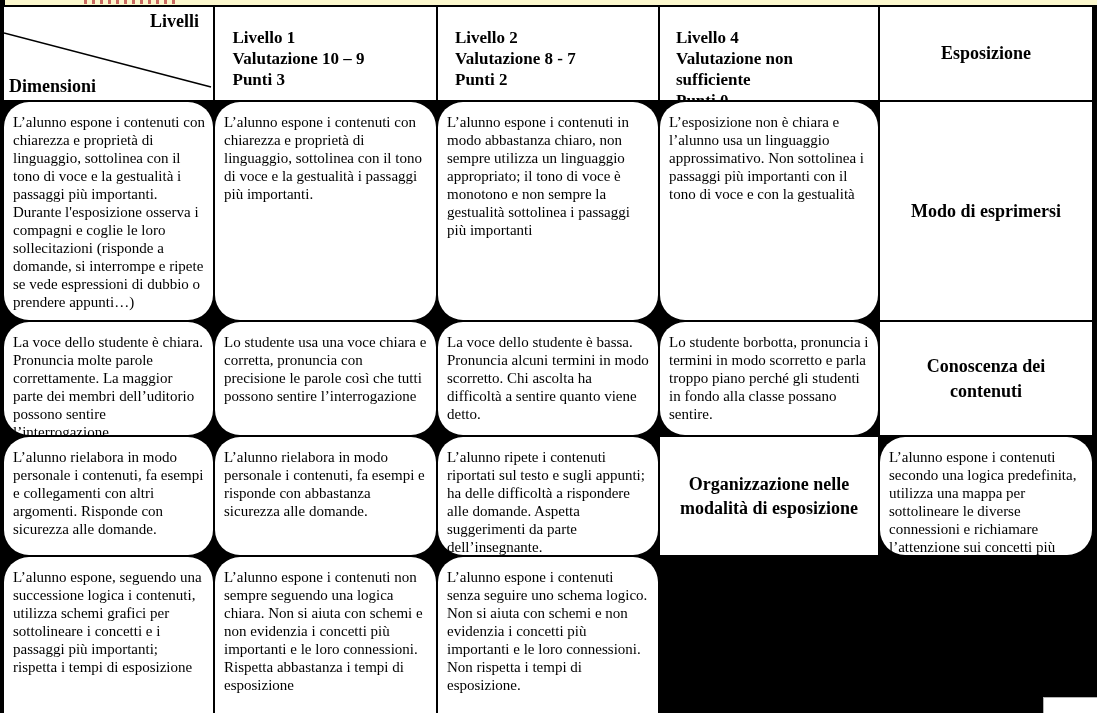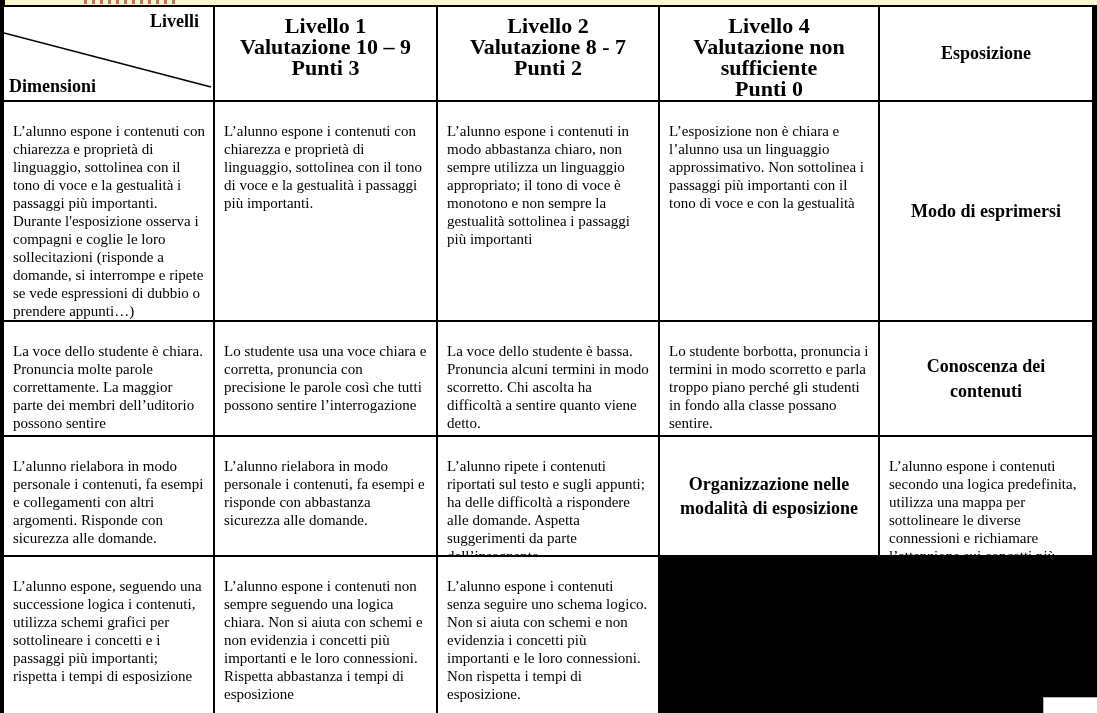--- a/index.html
+++ b/index.html
@@ -37,34 +37,35 @@
     padding:2px 5px 2px 4px;
   }
   .rubric > div{background:var(--cell-background);}
   
   .corner-cell{position:relative;overflow:hidden;}
   .corner-cell svg{position:absolute;left:0;top:0;width:100%;height:100%;}
   .corner-top{position:absolute;top:4px;right:14px;font-weight:bold;font-size:18px;}
   .corner-bottom{position:absolute;bottom:3px;left:5px;font-weight:bold;font-size:18px;}
   
   .hcell{
-    text-align:center;font-weight:bold;font-size:22px;line-height:21px;
-    padding-top:8px;
+    text-align:left;font-weight:bold;font-size:17px;line-height:21px;
+    padding-top:20px;
   }
   .hcell .hl{max-width:186px;margin:0 auto;}
   
   .rlabel{
     display:flex;align-items:center;justify-content:center;
     font-weight:bold;font-size:18px;line-height:1.35;text-align:center;
     padding:16px 12px;
   }
   
   .cell{
     font-size:15px;line-height:18px;
-    padding:20px 8px 2px 9px;
+    padding:11px 8px 2px 9px;
+    border-radius:25px;
   }
   
   .cropped-box{
     position:absolute;left:1043px;top:697px;width:54px;height:16px;
     background:var(--cell-background);
     border:1px solid var(--box-border);
     border-right:none;border-bottom:none;
   }
 </style>
 </head>

